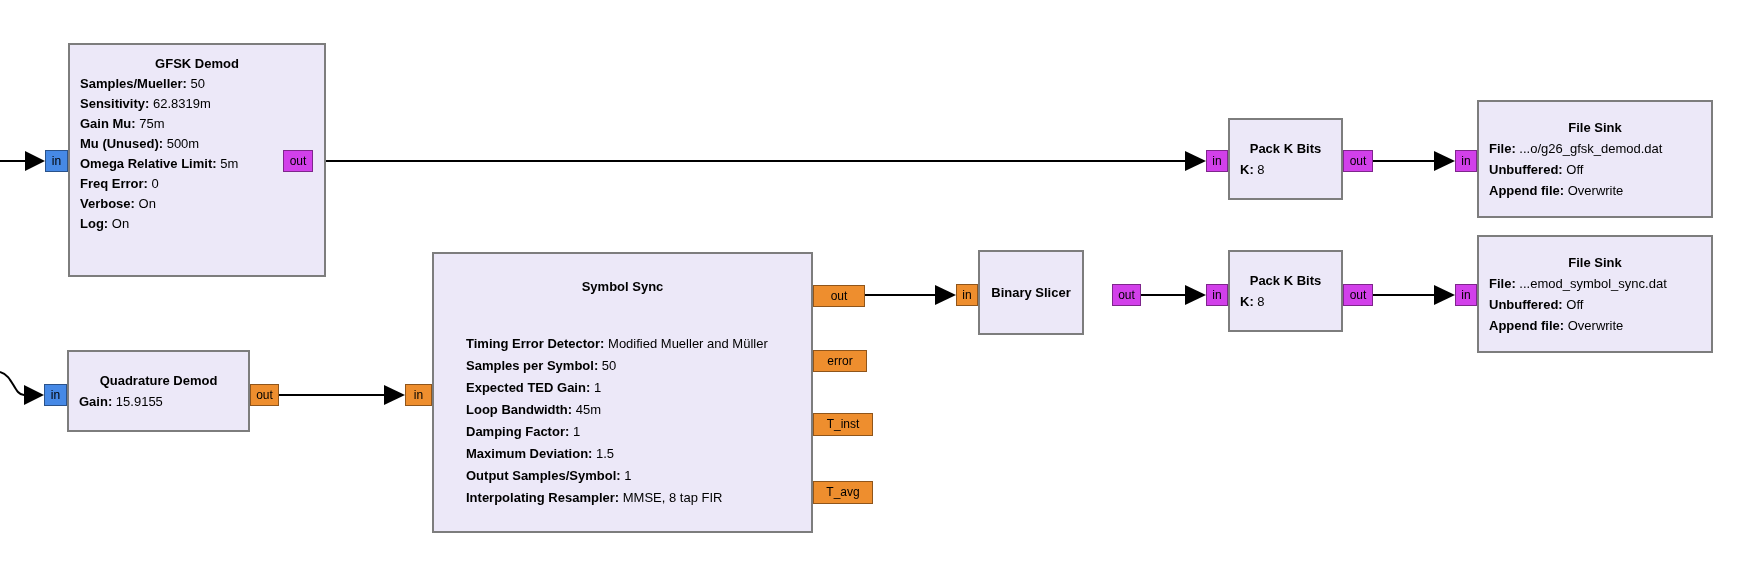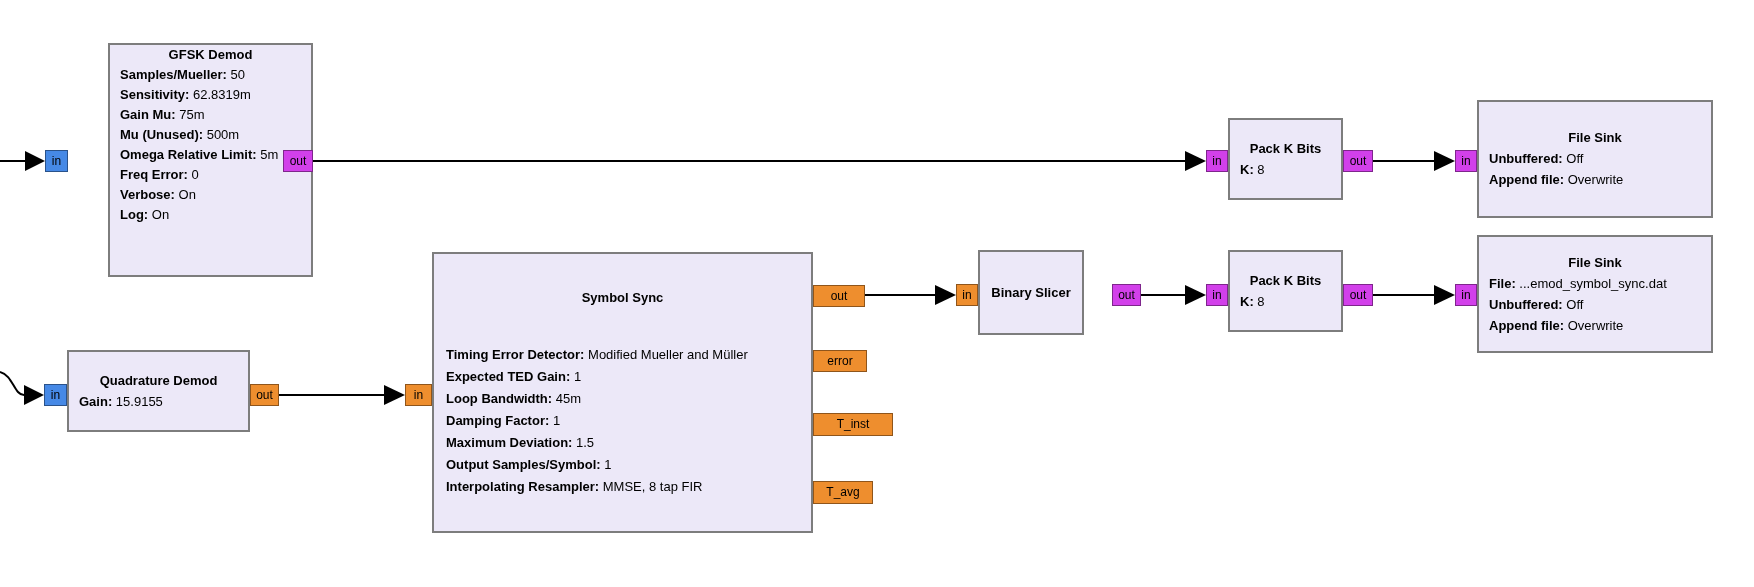--- a/index.html
+++ b/index.html
@@ -12,28 +12,28 @@
     position:absolute;box-sizing:border-box;
     background:var(--block_fill,#ece8f8);
     border:2px solid var(--block_border,#7d7d7d);
     display:flex;flex-direction:column;justify-content:center;
   }
   .block .title{font-weight:bold;font-size:13px;text-align:center;line-height:20px;}
   .block .params{padding:0 10px;}
   .block .params p{margin:0;font-size:13px;white-space:nowrap;}
   .block .params b{font-weight:bold;}
   
-  .b-gfsk  {left:68px;  top:43px;  width:205px; height:234px; justify-content:flex-start; margin-left:40px;}
+  .b-gfsk  {left:68px;  top:43px;  width:258px; height:234px; justify-content:flex-start; padding-top:9px;}
   .b-gfsk .params p{line-height:20px;}
   .b-quad  {left:67px;  top:350px; width:183px; height:82px;}
   .b-quad .params p{line-height:21px;}
   .b-sync  {left:432px; top:252px; width:381px; height:281px;gap:35px;}
   .b-sync .title{line-height:22px;}
   .b-sync .params{padding:0 12px;}
-  .b-sync .params p{line-height:22px;}
+  .b-sync .params p{line-height:22px;margin-left:20px;}
   .b-slicer{left:978px; top:250px; width:106px; height:85px;}
   .b-pack1 {left:1228px;top:118px; width:115px; height:82px;}
   .b-pack2 {left:1228px;top:250px; width:115px; height:82px;}
   .b-pack1 .params p,.b-pack2 .params p{line-height:21px;}
   .b-sink1 {left:1477px;top:100px; width:236px; height:118px;}
   .b-sink2 {left:1477px;top:235px; width:236px; height:118px;}
   .b-sink1 .params p,.b-sink2 .params p{line-height:21px;}
   
   .port{
     position:absolute;box-sizing:border-box;height:22px;
@@ -43,21 +43,21 @@
   .pc-complex{background:var(--port_complex,#4689e6);}
   .pc-float  {background:var(--port_float,#ee8e2e);}
   .pc-byte   {background:var(--port_byte,#d240ea);}
   .p-gfsk-in   {left:45px;  top:150px; width:23px;}
   .p-gfsk-out  {left:283px; top:150px; width:30px;}
   .p-quad-in   {left:44px;  top:384px; width:23px;}
   .p-quad-out  {left:250px; top:384px; width:29px;}
   .p-sync-in   {left:405px; top:384px; width:27px;}
   .p-sync-out  {left:813px; top:285px; width:52px;}
   .p-sync-error{left:813px; top:350px; width:54px;}
-  .p-sync-tinst{left:813px; top:413px; width:80px; height:23px;}
+  .p-sync-tinst{left:813px; top:413px; width:60px; height:23px;}
   .p-sync-tavg {left:813px; top:481px; width:60px; height:23px;}
   .p-slicer-in {left:956px; top:284px; width:22px;}
   .p-slicer-out{left:1112px;top:284px; width:29px;}
   .p-pack1-in  {left:1206px;top:150px; width:22px;}
   .p-pack1-out {left:1343px;top:150px; width:30px;}
   .p-pack2-in  {left:1206px;top:284px; width:22px;}
   .p-pack2-out {left:1343px;top:284px; width:30px;}
   .p-sink1-in  {left:1455px;top:150px; width:22px;}
   .p-sink2-in  {left:1455px;top:284px; width:22px;}
   .wire{stroke:#000;stroke-width:2;fill:none;}
@@ -117,20 +117,21 @@
         <p><b>Gain: </b><span>15.9155</span></p>
       </div>
   </div>
   <div class="port pc-complex p-quad-in">in</div>
   <div class="port pc-float p-quad-out">out</div>
 
   <div class="block b-sync">
     <div class="title">Symbol Sync</div>
     <div class="params">
         <p><b>Timing Error Detector: </b><span>Modified Mueller and Müller</span></p>
+        <p><b>Samples per Symbol: </b><span>50</span></p>
         <p><b>Expected TED Gain: </b><span>1</span></p>
         <p><b>Loop Bandwidth: </b><span>45m</span></p>
         <p><b>Damping Factor: </b><span>1</span></p>
         <p><b>Maximum Deviation: </b><span>1.5</span></p>
         <p><b>Output Samples/Symbol: </b><span>1</span></p>
         <p><b>Interpolating Resampler: </b><span>MMSE, 8 tap FIR</span></p>
       </div>
   </div>
   <div class="port pc-float p-sync-in">in</div>
   <div class="port pc-float p-sync-out">out</div>
@@ -158,20 +159,21 @@
     <div class="params">
         <p><b>K: </b><span>8</span></p>
       </div>
   </div>
   <div class="port pc-byte p-pack2-in">in</div>
   <div class="port pc-byte p-pack2-out">out</div>
 
   <div class="block b-sink1">
     <div class="title">File Sink</div>
     <div class="params">
+        <p><b>File: </b><span>...o/g26_gfsk_demod.dat</span></p>
         <p><b>Unbuffered: </b><span>Off</span></p>
         <p><b>Append file: </b><span>Overwrite</span></p>
       </div>
   </div>
   <div class="port pc-byte p-sink1-in">in</div>
 
   <div class="block b-sink2">
     <div class="title">File Sink</div>
     <div class="params">
         <p><b>File: </b><span>...emod_symbol_sync.dat</span></p>

